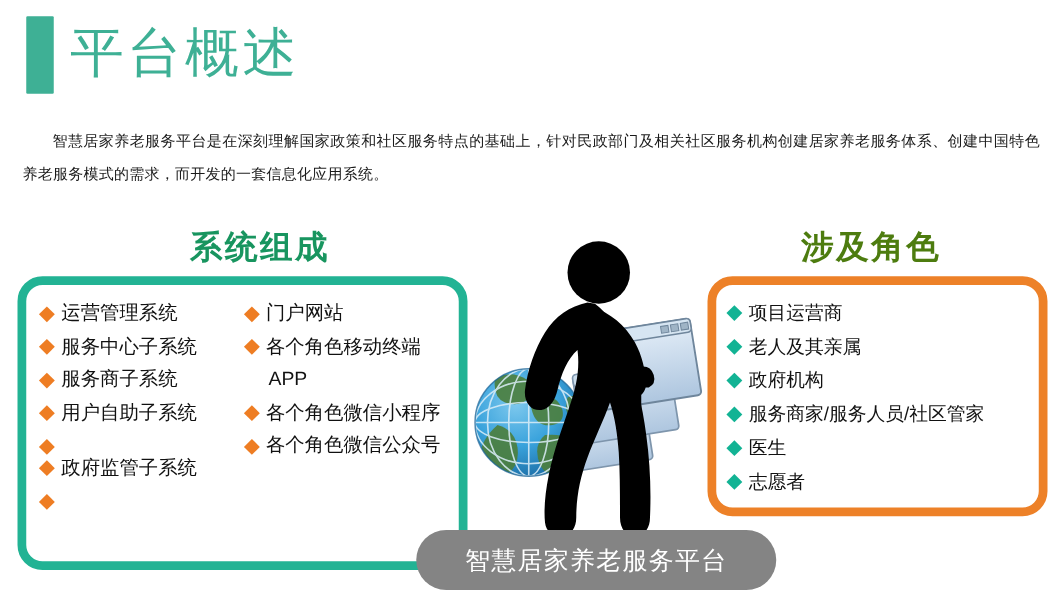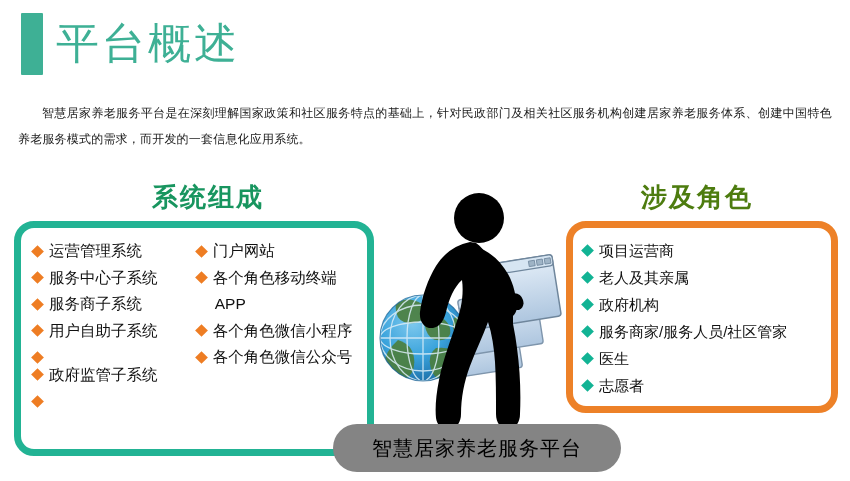--- a/index.html
+++ b/index.html
@@ -142,21 +142,21 @@
 
   
   .pill {
     position: absolute;
     left: 333px;
     top: 424px;
     width: 288px;
     height: 48px;
     border-radius: 24px;
     background: #848484;
-    color: #000000;
+    color: #ffffff;
     font-size: 20px;
     letter-spacing: 1px;
     display: flex;
     align-items: center;
     justify-content: center;
     white-space: nowrap;
   }
 
   
   .illustration {

